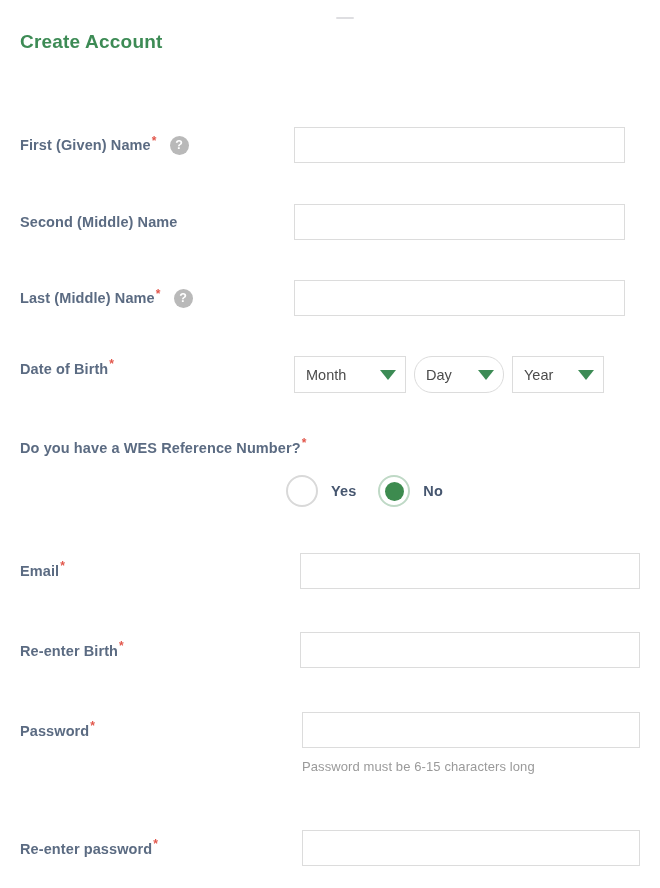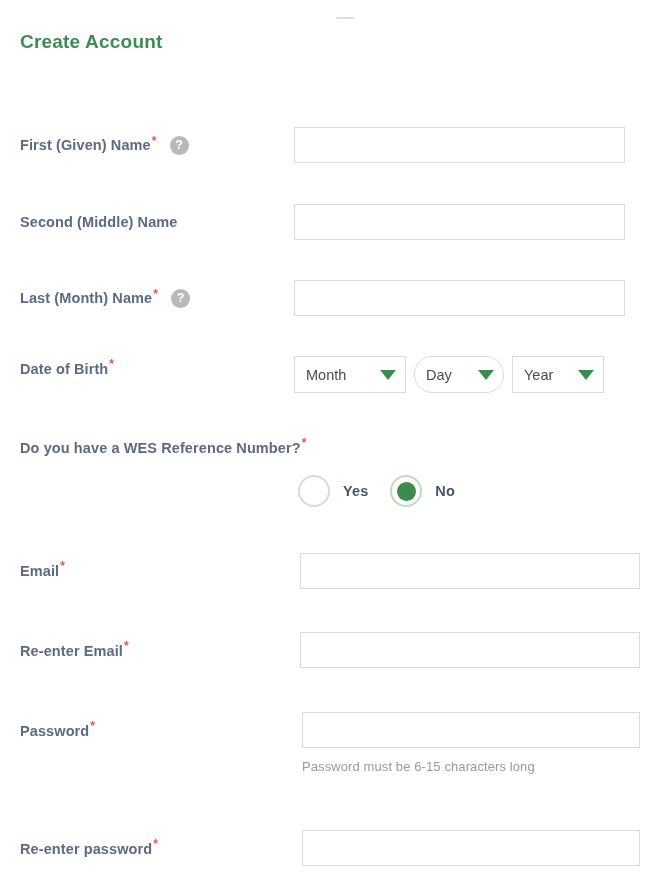--- a/index.html
+++ b/index.html
@@ -213,21 +213,21 @@
 
   <div class="row">
     <div class="label" style="top:214px;">
       <span>Second (Middle) Name</span>
     </div>
     <input class="txtfield" type="text" style="left: 294px; top: 204px; width: 331px;" value="" placeholder="">
   </div>
 
   <div class="row">
     <div class="label" style="top:290px;">
-      <span>Last (Month) Name</span><span class="star">*</span>
+      <span>Last (Middle) Name</span><span class="star">*</span>
       <span class="help-icon">?</span>
     </div>
     <input class="txtfield" type="text" style="left: 294px; top: 280px; width: 331px;" value="" placeholder="">
   </div>
 
   <div class="row">
     <div class="label" style="top:361px;">
       <span>Date of Birth</span><span class="star">*</span>
     </div>
     <div class="dob-wrap" style="left:294px; top:356px;align-items:flex-end;">
@@ -243,21 +243,21 @@
         <span class="sel-text">Year</span>
         <span class="caret"></span>
       </div>
     </div>
   </div>
 
   <div class="row">
     <div class="label" style="top:440px;">
       <span>Do you have a WES Reference Number?</span><span class="star">*</span>
     </div>
-    <div class="radio-group" style="left:298px; top:475px;">
+    <div class="radio-group" style="left:286px; top:475px;">
       <div class="radio-opt">
         <span class="radio">
             <span class="dot"></span>
           </span>
         <span class="radio-label">Yes</span>
       </div>
       <div class="radio-opt">
         <span class="radio checked">
             <span class="dot"></span>
           </span>
@@ -268,21 +268,21 @@
 
   <div class="row">
     <div class="label" style="top:563px;">
       <span>Email</span><span class="star">*</span>
     </div>
     <input class="txtfield" type="text" style="left: 300px; top: 553px; width: 340px;" value="" placeholder="">
   </div>
 
   <div class="row">
     <div class="label" style="top:643px;">
-      <span>Re-enter Email</span><span class="star">*</span>
+      <span>Re-enter Birth</span><span class="star">*</span>
     </div>
     <input class="txtfield" type="text" style="left: 300px; top: 632px; width: 340px;" value="" placeholder="">
   </div>
 
   <div class="row">
     <div class="label" style="top:723px;">
       <span>Password</span><span class="star">*</span>
     </div>
     <input class="txtfield" type="password" style="left: 302px; top: 712px; width: 338px;" value="" placeholder="">
     <div class="helper-text" style="left:302px; top:759px;">Password must be 6-15 characters long</div>

